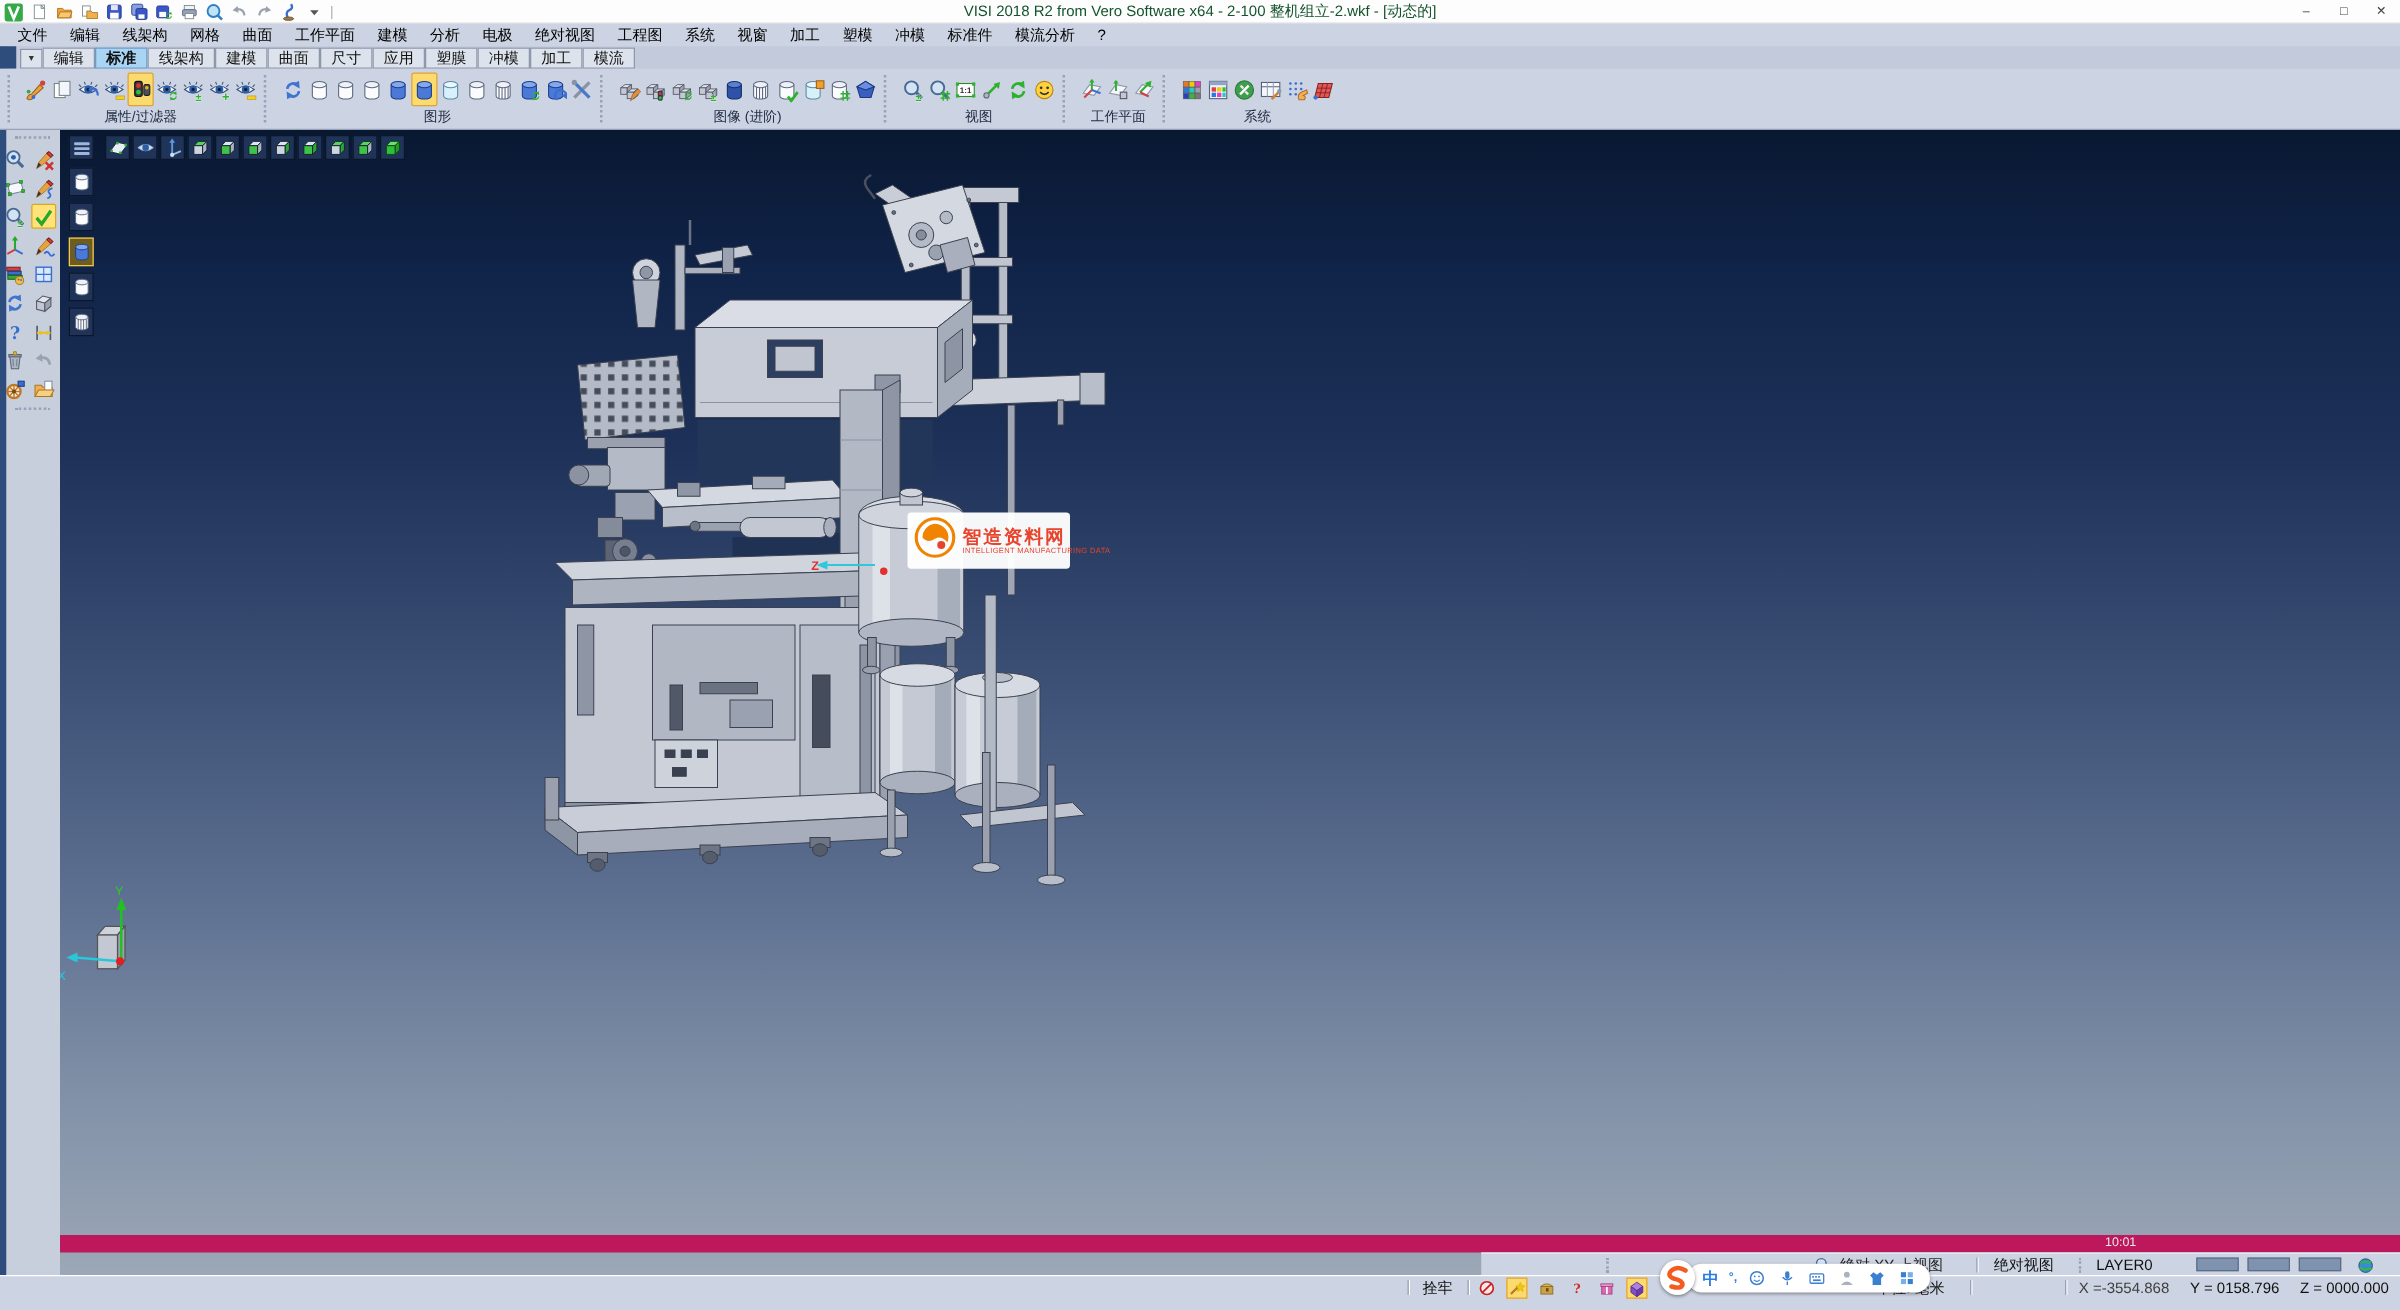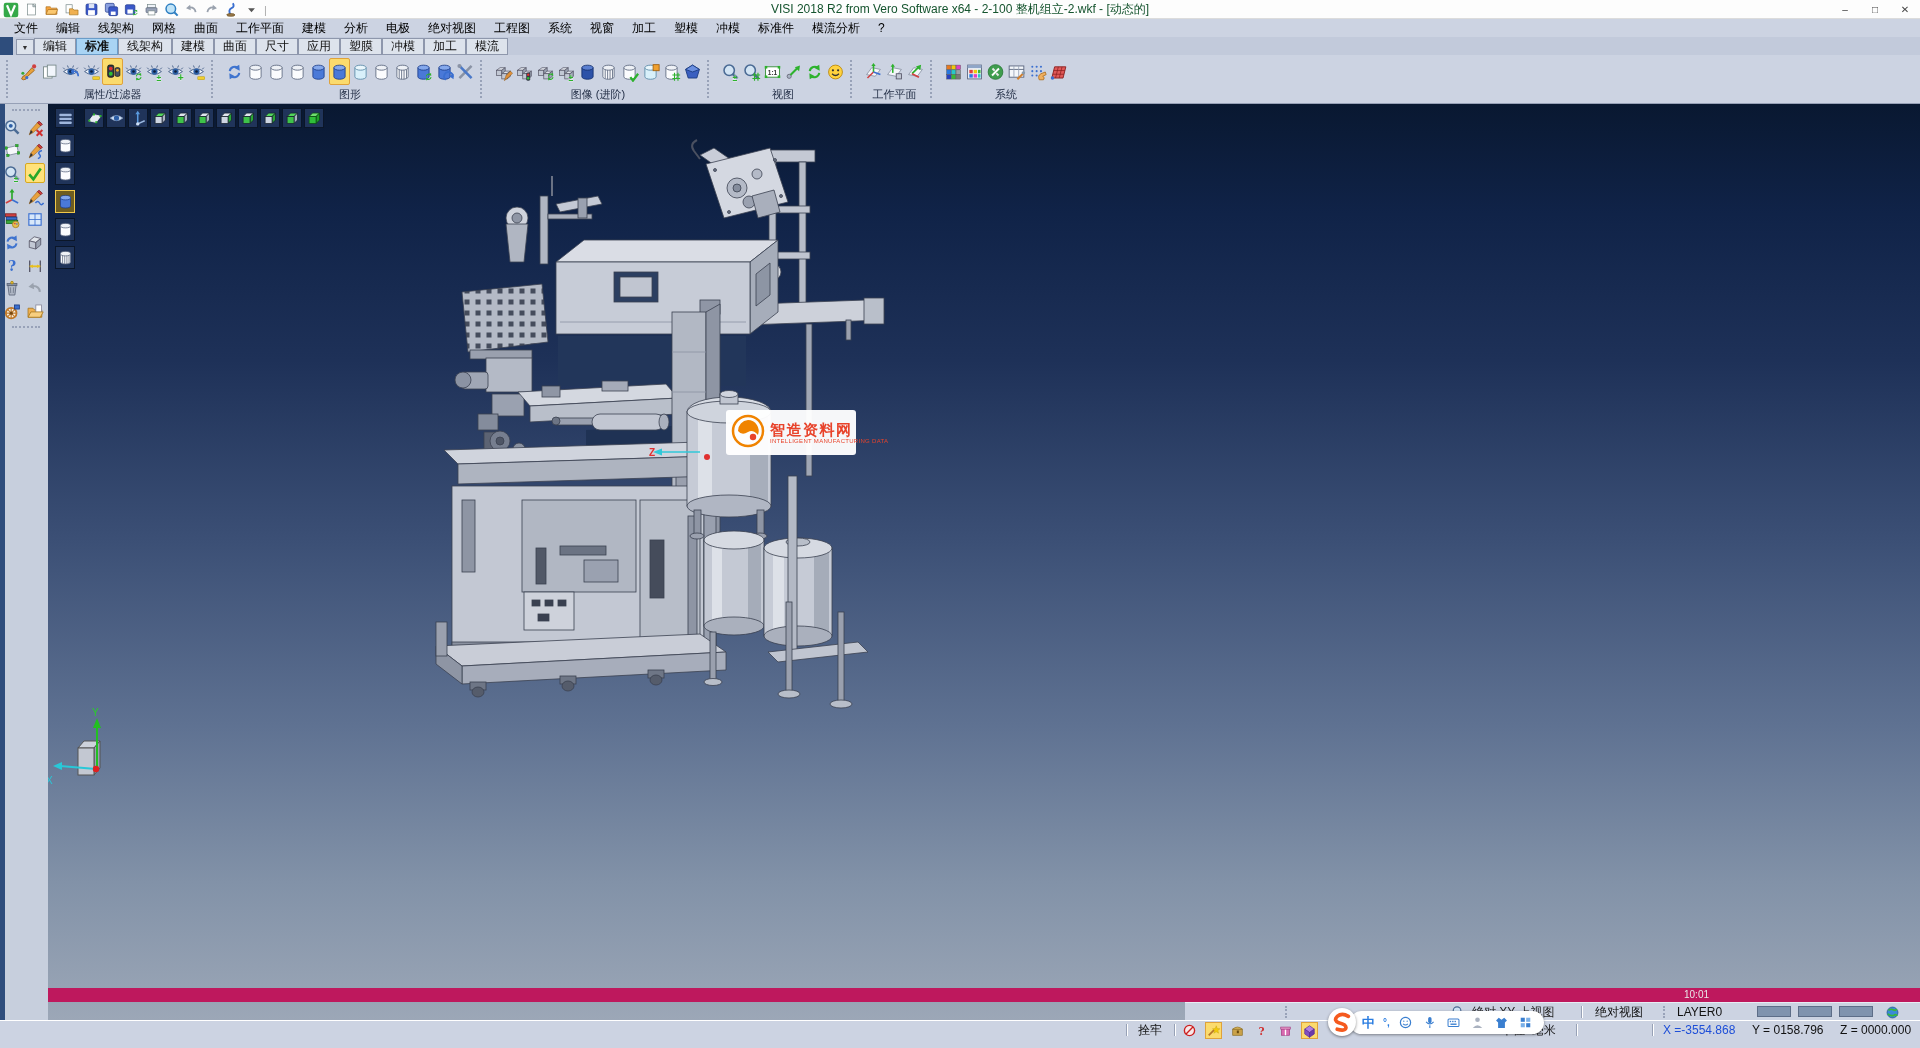--- a/index.html
+++ b/index.html
@@ -65,21 +65,21 @@
 
 .rowA{position:absolute;left:1185px;top:1002px;width:735px;height:18px;background:#ccd3e2;border-top:1px solid #e8ecf4;font-size:12px;z-index:20}
 .rowA .itm{position:absolute;top:0;line-height:18px;color:#111;white-space:nowrap}
 .rowA .bold{font-weight:normal}
 .dotgrip{position:absolute;top:3px;height:12px;border-left:2px dotted #98a2b8}
 .sep-v{position:absolute;top:3px;width:1px;height:12px;background:#97a1b6;box-shadow:1px 0 0 #fff}
 .lbar{position:absolute;top:3px;width:34px;height:11px;background:#8093ae;border:1px solid #5d6d88}
 .statusbar{position:absolute;left:0;top:1020px;width:1920px;height:18px;background:#ccd3e2;border-top:1px solid #fff;font-size:12px;z-index:20}
 .sb-item{position:absolute;top:0;line-height:18px;color:#111;white-space:nowrap}
 .sb-item.dim{font-size:11px;color:#333}
-.coord-x{color:#1d4ed8}
+.coord-x{color:#404040}
 #status-icons{position:absolute;left:1181px;top:0;height:18px;display:flex;align-items:center;gap:7px}
 .stbtn{width:17px;height:17px;display:flex;align-items:center;justify-content:center;border:1px solid transparent}
 .stbtn.hl{background:#fbdb6d;border-color:#dfa23b}
 
 
 .ime{position:absolute;left:1328px;top:1007px;height:30px;display:flex;align-items:center;z-index:50}
 .ime-logo{width:28px;height:28px;border-radius:50%;box-shadow:0 1px 3px rgba(0,0,0,.45);background:#fff;display:flex;align-items:center;justify-content:center;z-index:2}
 .ime-panel{margin-left:-6px;background:#fff;border-radius:12px;height:23px;box-shadow:0 1px 3px rgba(0,0,0,.4);display:flex;align-items:center;padding:0 10px 0 12px;gap:8px}
 .ime-zh{color:#2a7de1;font-size:13px;font-weight:bold;line-height:23px}
 .ime-punc{color:#2a7de1;font-size:10px;font-weight:bold}

